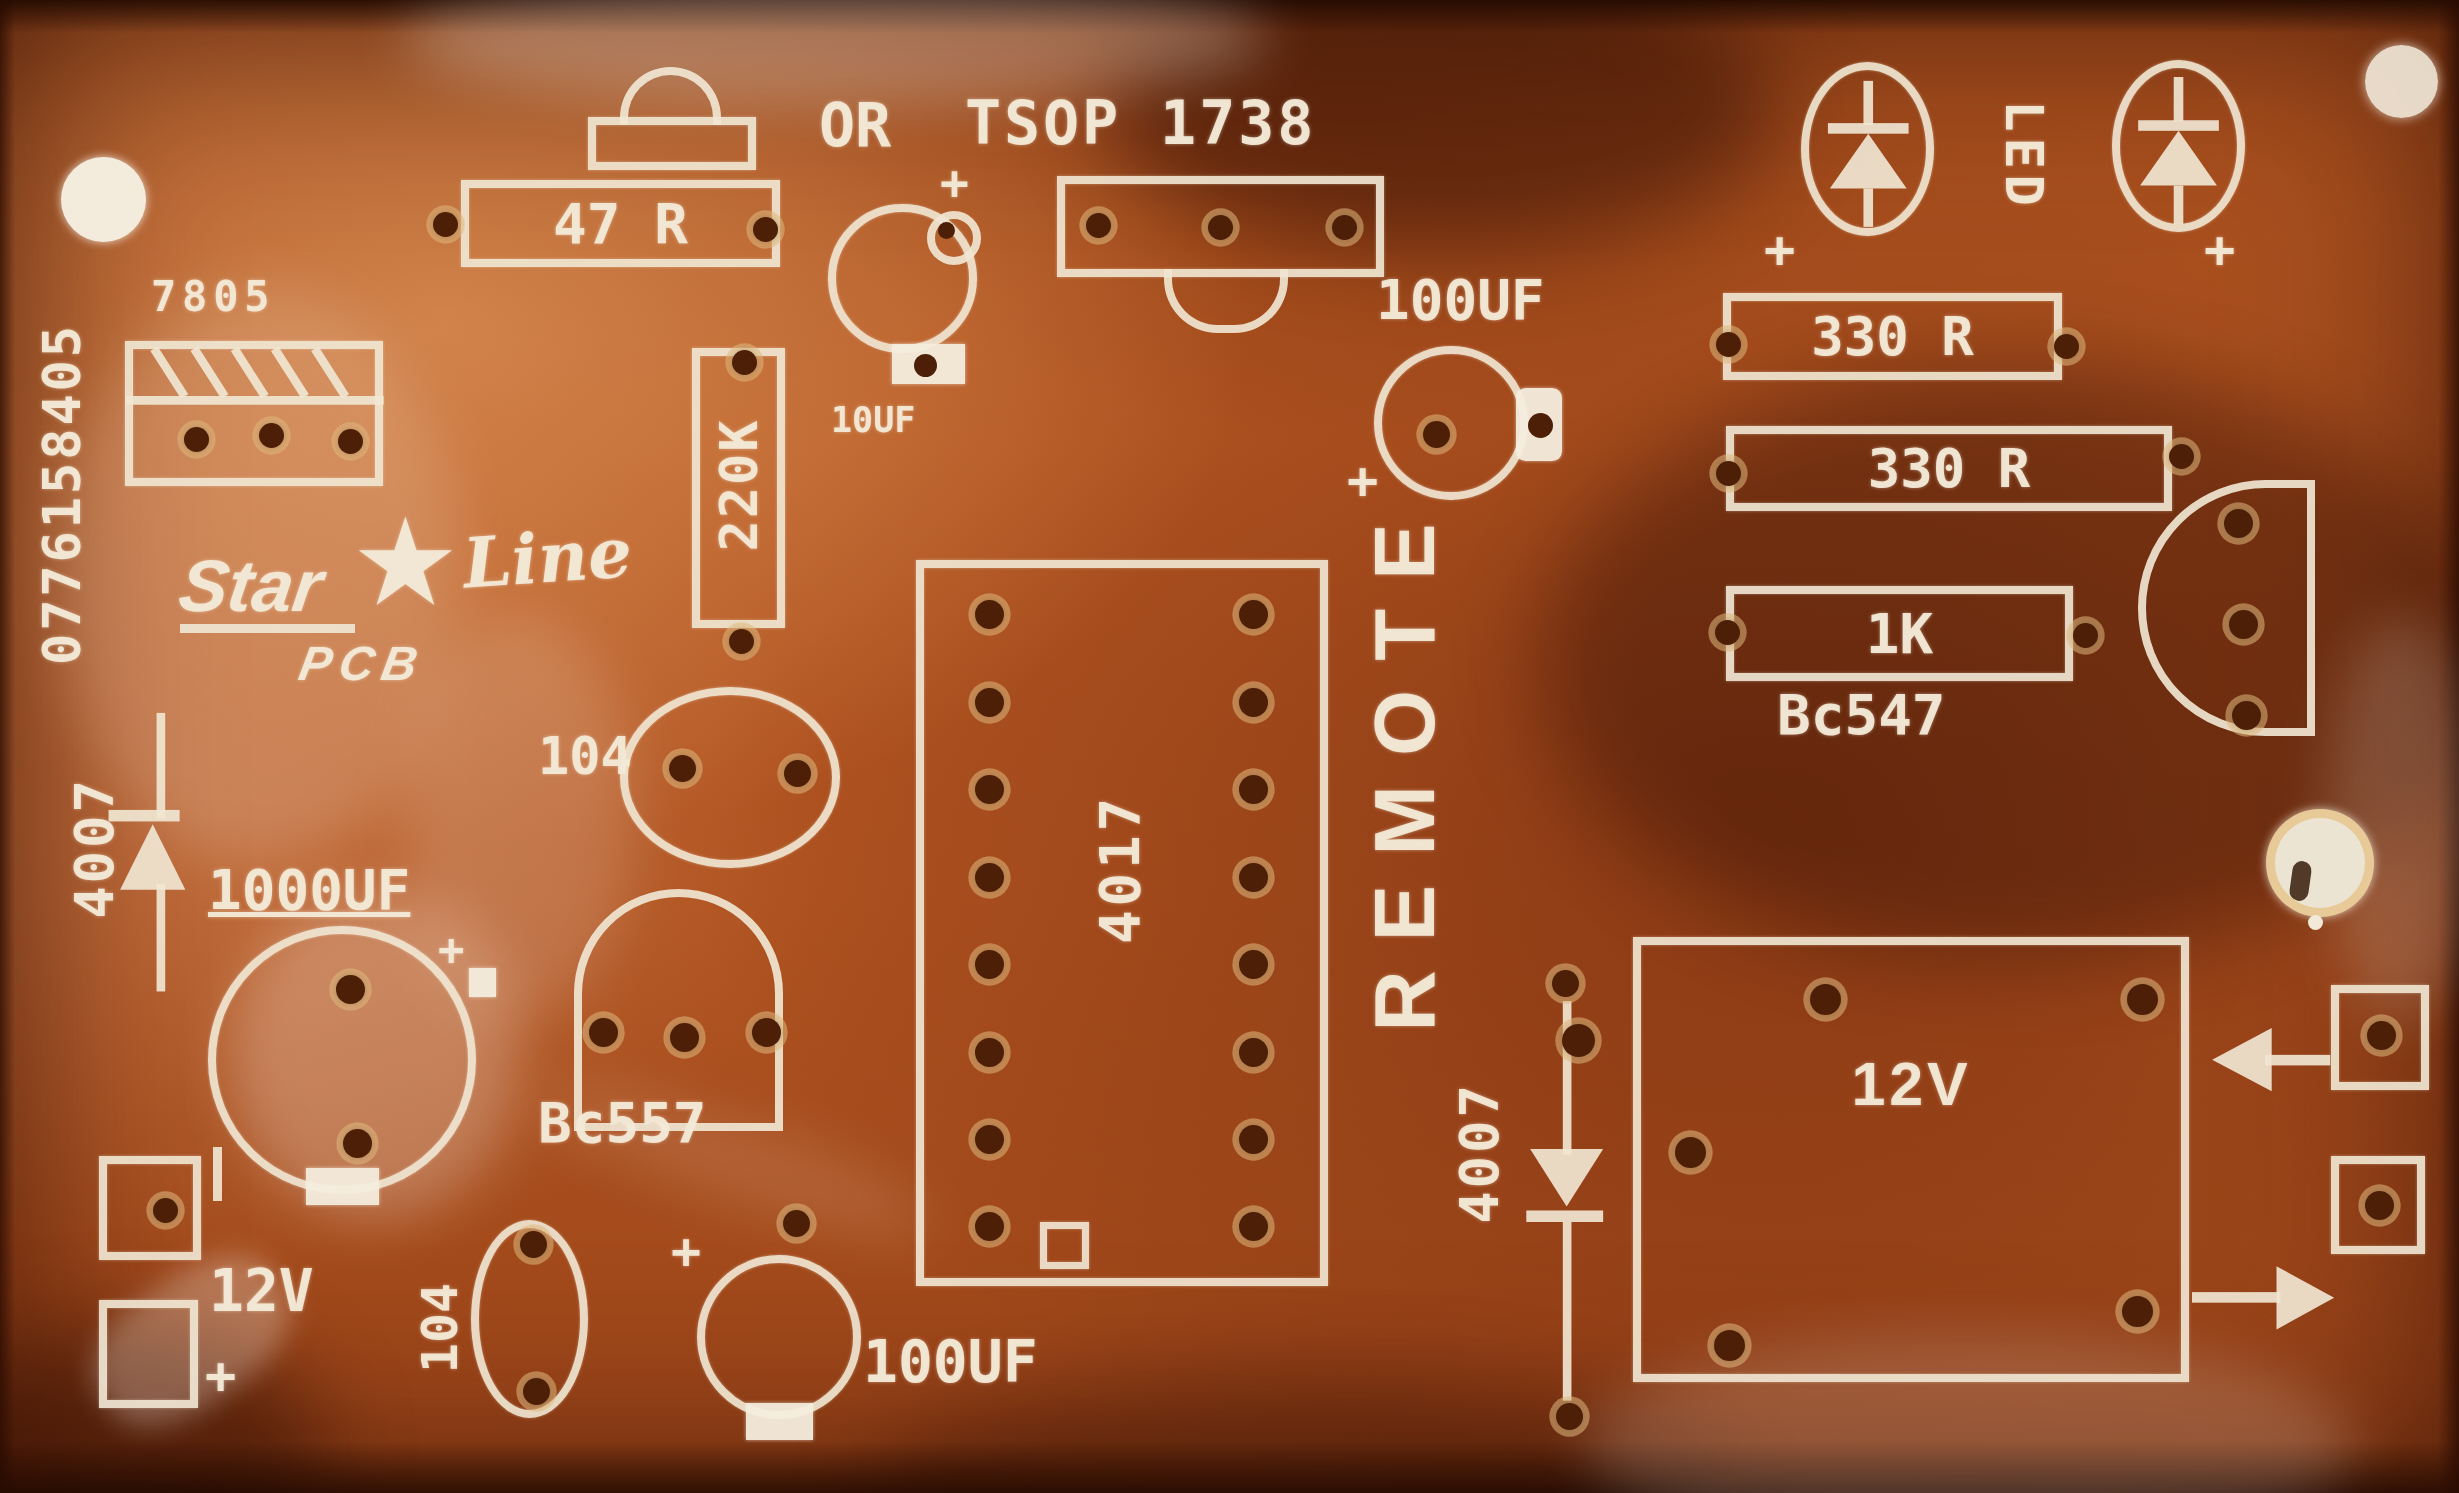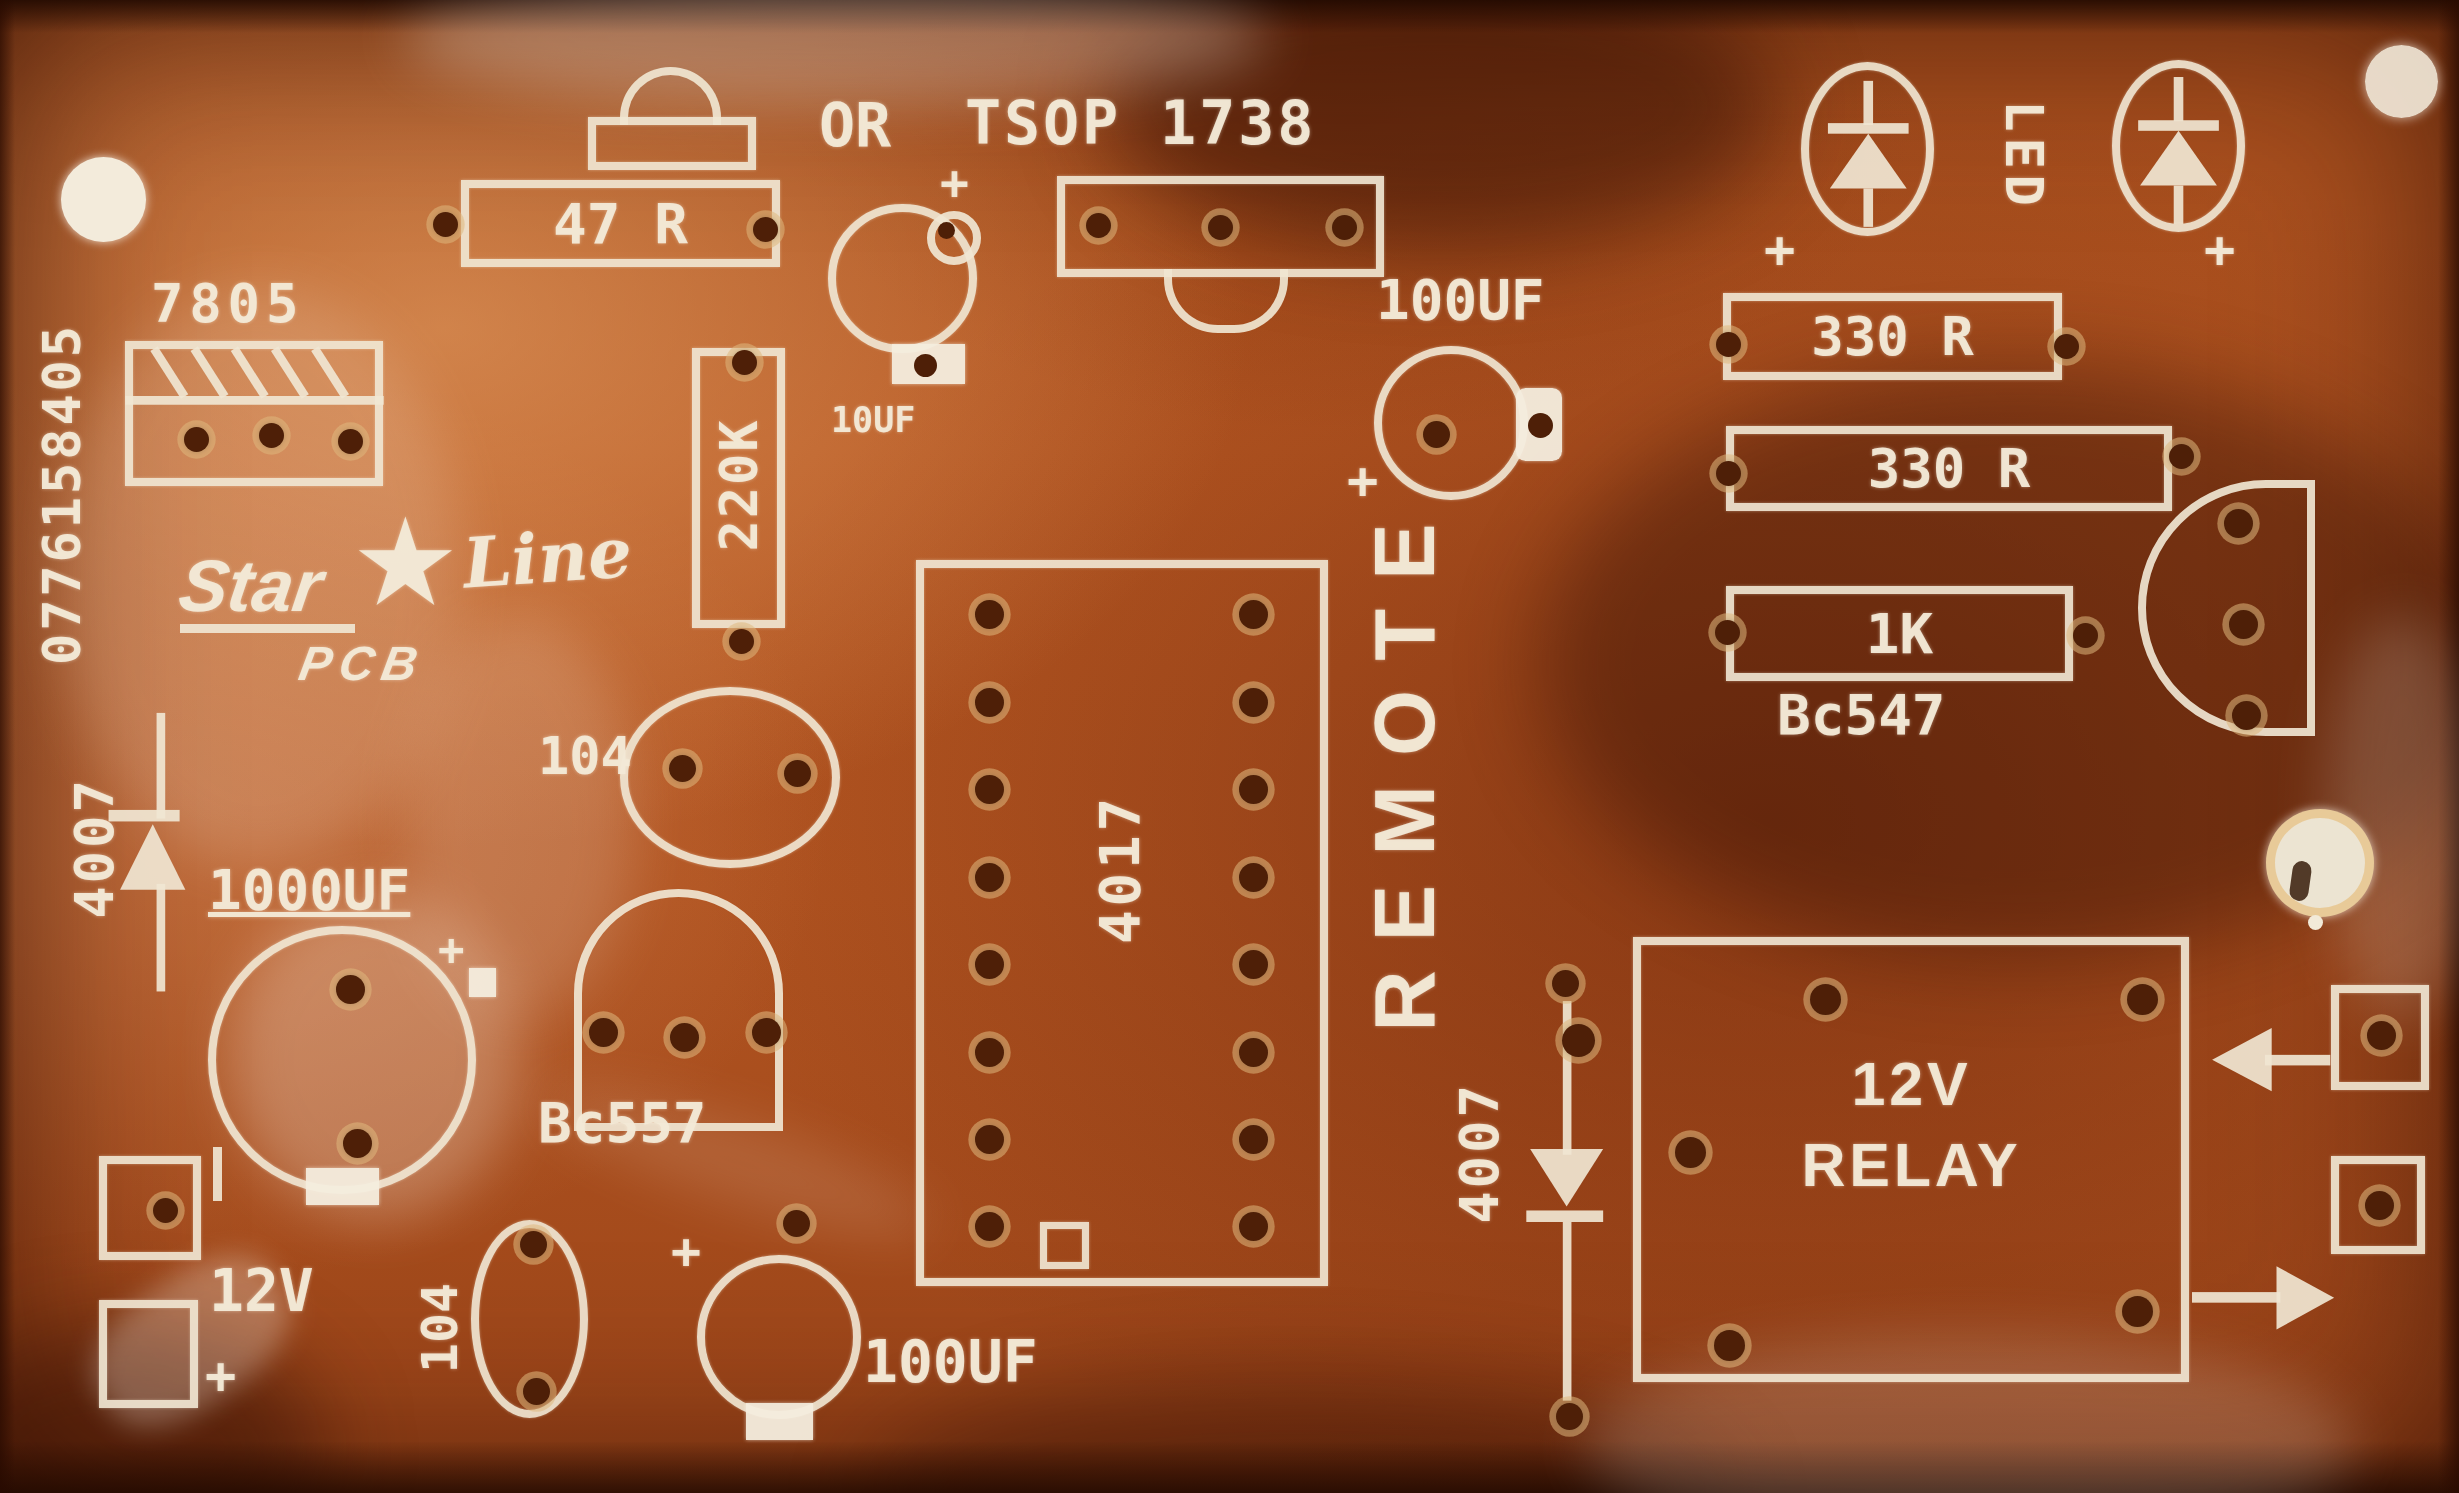--- a/index.html
+++ b/index.html
@@ -55,21 +55,21 @@
 
   <div class="sbox" style="left:588px;top:117px;width:152px;height:37px;"></div>
   <div class="abs" style="left:620px;top:67px;width:85px;height:50px;border:8.6px solid rgba(240,230,210,.92);border-bottom:none;border-radius:51px 51px 0 0;"></div>
 
   <div class="sbox" style="left:448px;top:180px;width:303px;height:71px;margin-left:13px;">
     <div class="silk" style="position:absolute;left:0;top:0;width:100%;height:100%;display:flex;align-items:center;justify-content:center;font-size:56px;">47 R</div>
   </div>
   <div class="h" style="left:433px;top:212px;width:25px;height:25px;"></div>
   <div class="h" style="left:753px;top:217px;width:25px;height:25px;"></div>
 
-  <div class="silk abs" style="left:151px;top:272px;font-size:54px;letter-spacing:5.8px;">7805</div>
+  <div class="silk abs" style="left:151px;top:272px;font-size:42px;letter-spacing:5.8px;">7805</div>
   <div class="sbox" style="left:125px;top:341px;width:242px;height:129px;"></div>
   <svg class="abs" style="left:125px;top:341px;" width="259" height="67" viewBox="0 0 270 70">
     <line x1="0" y1="62" x2="270" y2="62" stroke="rgba(240,230,210,.92)" stroke-width="9"></line>
     <line x1="30" y1="8" x2="62" y2="58" stroke="rgba(240,230,210,.92)" stroke-width="9"></line>
     <line x1="72" y1="8" x2="104" y2="58" stroke="rgba(240,230,210,.92)" stroke-width="9"></line>
     <line x1="114" y1="8" x2="146" y2="58" stroke="rgba(240,230,210,.92)" stroke-width="9"></line>
     <line x1="156" y1="8" x2="188" y2="58" stroke="rgba(240,230,210,.92)" stroke-width="9"></line>
     <line x1="198" y1="8" x2="230" y2="58" stroke="rgba(240,230,210,.92)" stroke-width="9"></line>
   </svg>
   <div class="h" style="left:184px;top:427px;width:25px;height:25px;"></div>
@@ -242,21 +242,20 @@
   <div class="pad" style="left:746px;top:1403px;width:67px;height:37px;"></div>
   <div class="silk abs" style="left:863px;top:1328px;font-size:58px;">100UF</div>
 
   <div class="silk vt" style="left:1479px;top:1153px;font-size:54px;letter-spacing:2.9px;">4007</div>
   <div class="h" style="left:1552px;top:970px;width:27px;height:27px;"></div>
   <div class="h" style="left:1556px;top:1403px;width:27px;height:27px;"></div>
   <div class="h" style="left:1562px;top:1024px;width:33px;height:33px;"></div>
 
   <div class="sbox" style="left:1633px;top:937px;width:540px;height:429px;"></div>
   <div class="silk abs" style="left:1633px;top:1049px;width:557px;text-align:center;font-size:61px;font-family:'Liberation Sans',sans-serif;letter-spacing:3.8px;">12V</div>
-  <div class="silk abs" style="left:1633px;top:1130px;width:557px;text-align:center;font-size:61px;font-family:'Liberation Sans',sans-serif;letter-spacing:3.8px;">RELAY</div>
   <div class="h" style="left:1810px;top:984px;width:31px;height:31px;"></div>
   <div class="h" style="left:2127px;top:984px;width:31px;height:31px;"></div>
   <div class="h" style="left:1675px;top:1137px;width:31px;height:31px;"></div>
   <div class="h" style="left:1714px;top:1330px;width:31px;height:31px;"></div>
   <div class="h" style="left:2122px;top:1296px;width:31px;height:31px;"></div>
 
   <div class="sbox" style="left:2331px;top:985px;width:82px;height:89px;"></div>
   <div class="h" style="left:2367px;top:1021px;width:29px;height:29px;"></div>
   <div class="sbox" style="left:2331px;top:1156px;width:78px;height:82px;"></div>
   <div class="h" style="left:2365px;top:1191px;width:29px;height:29px;"></div>

